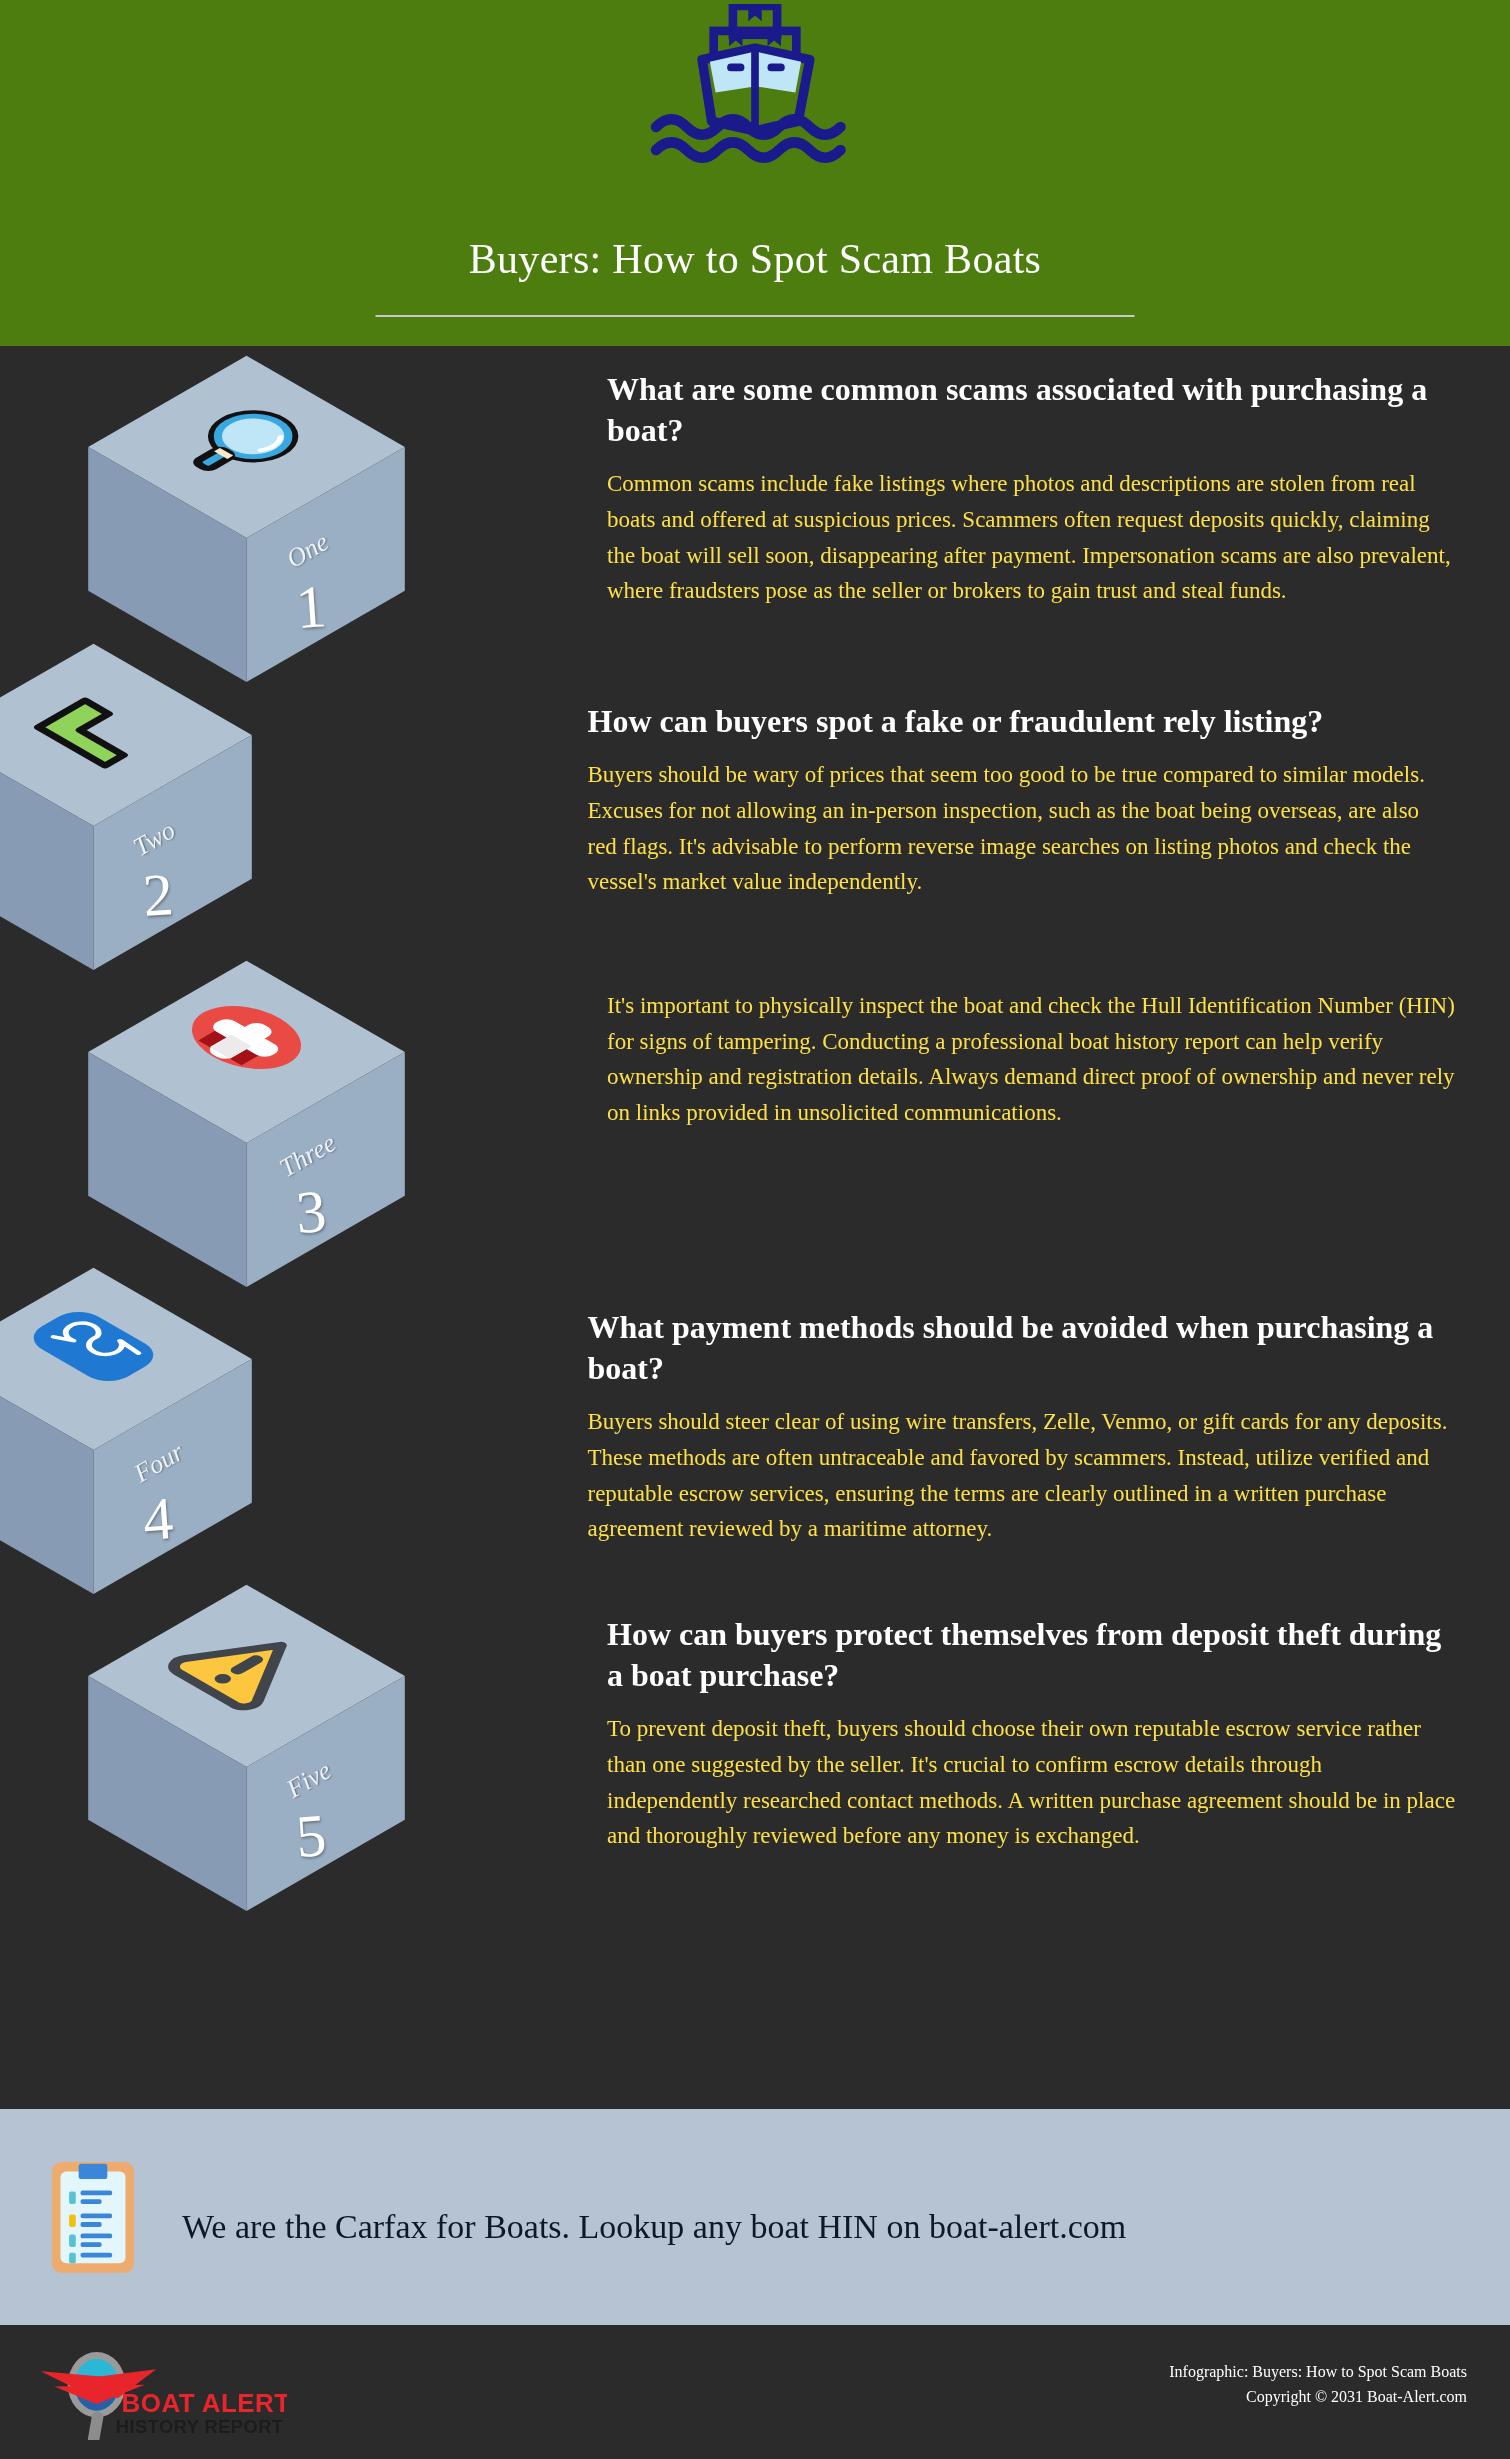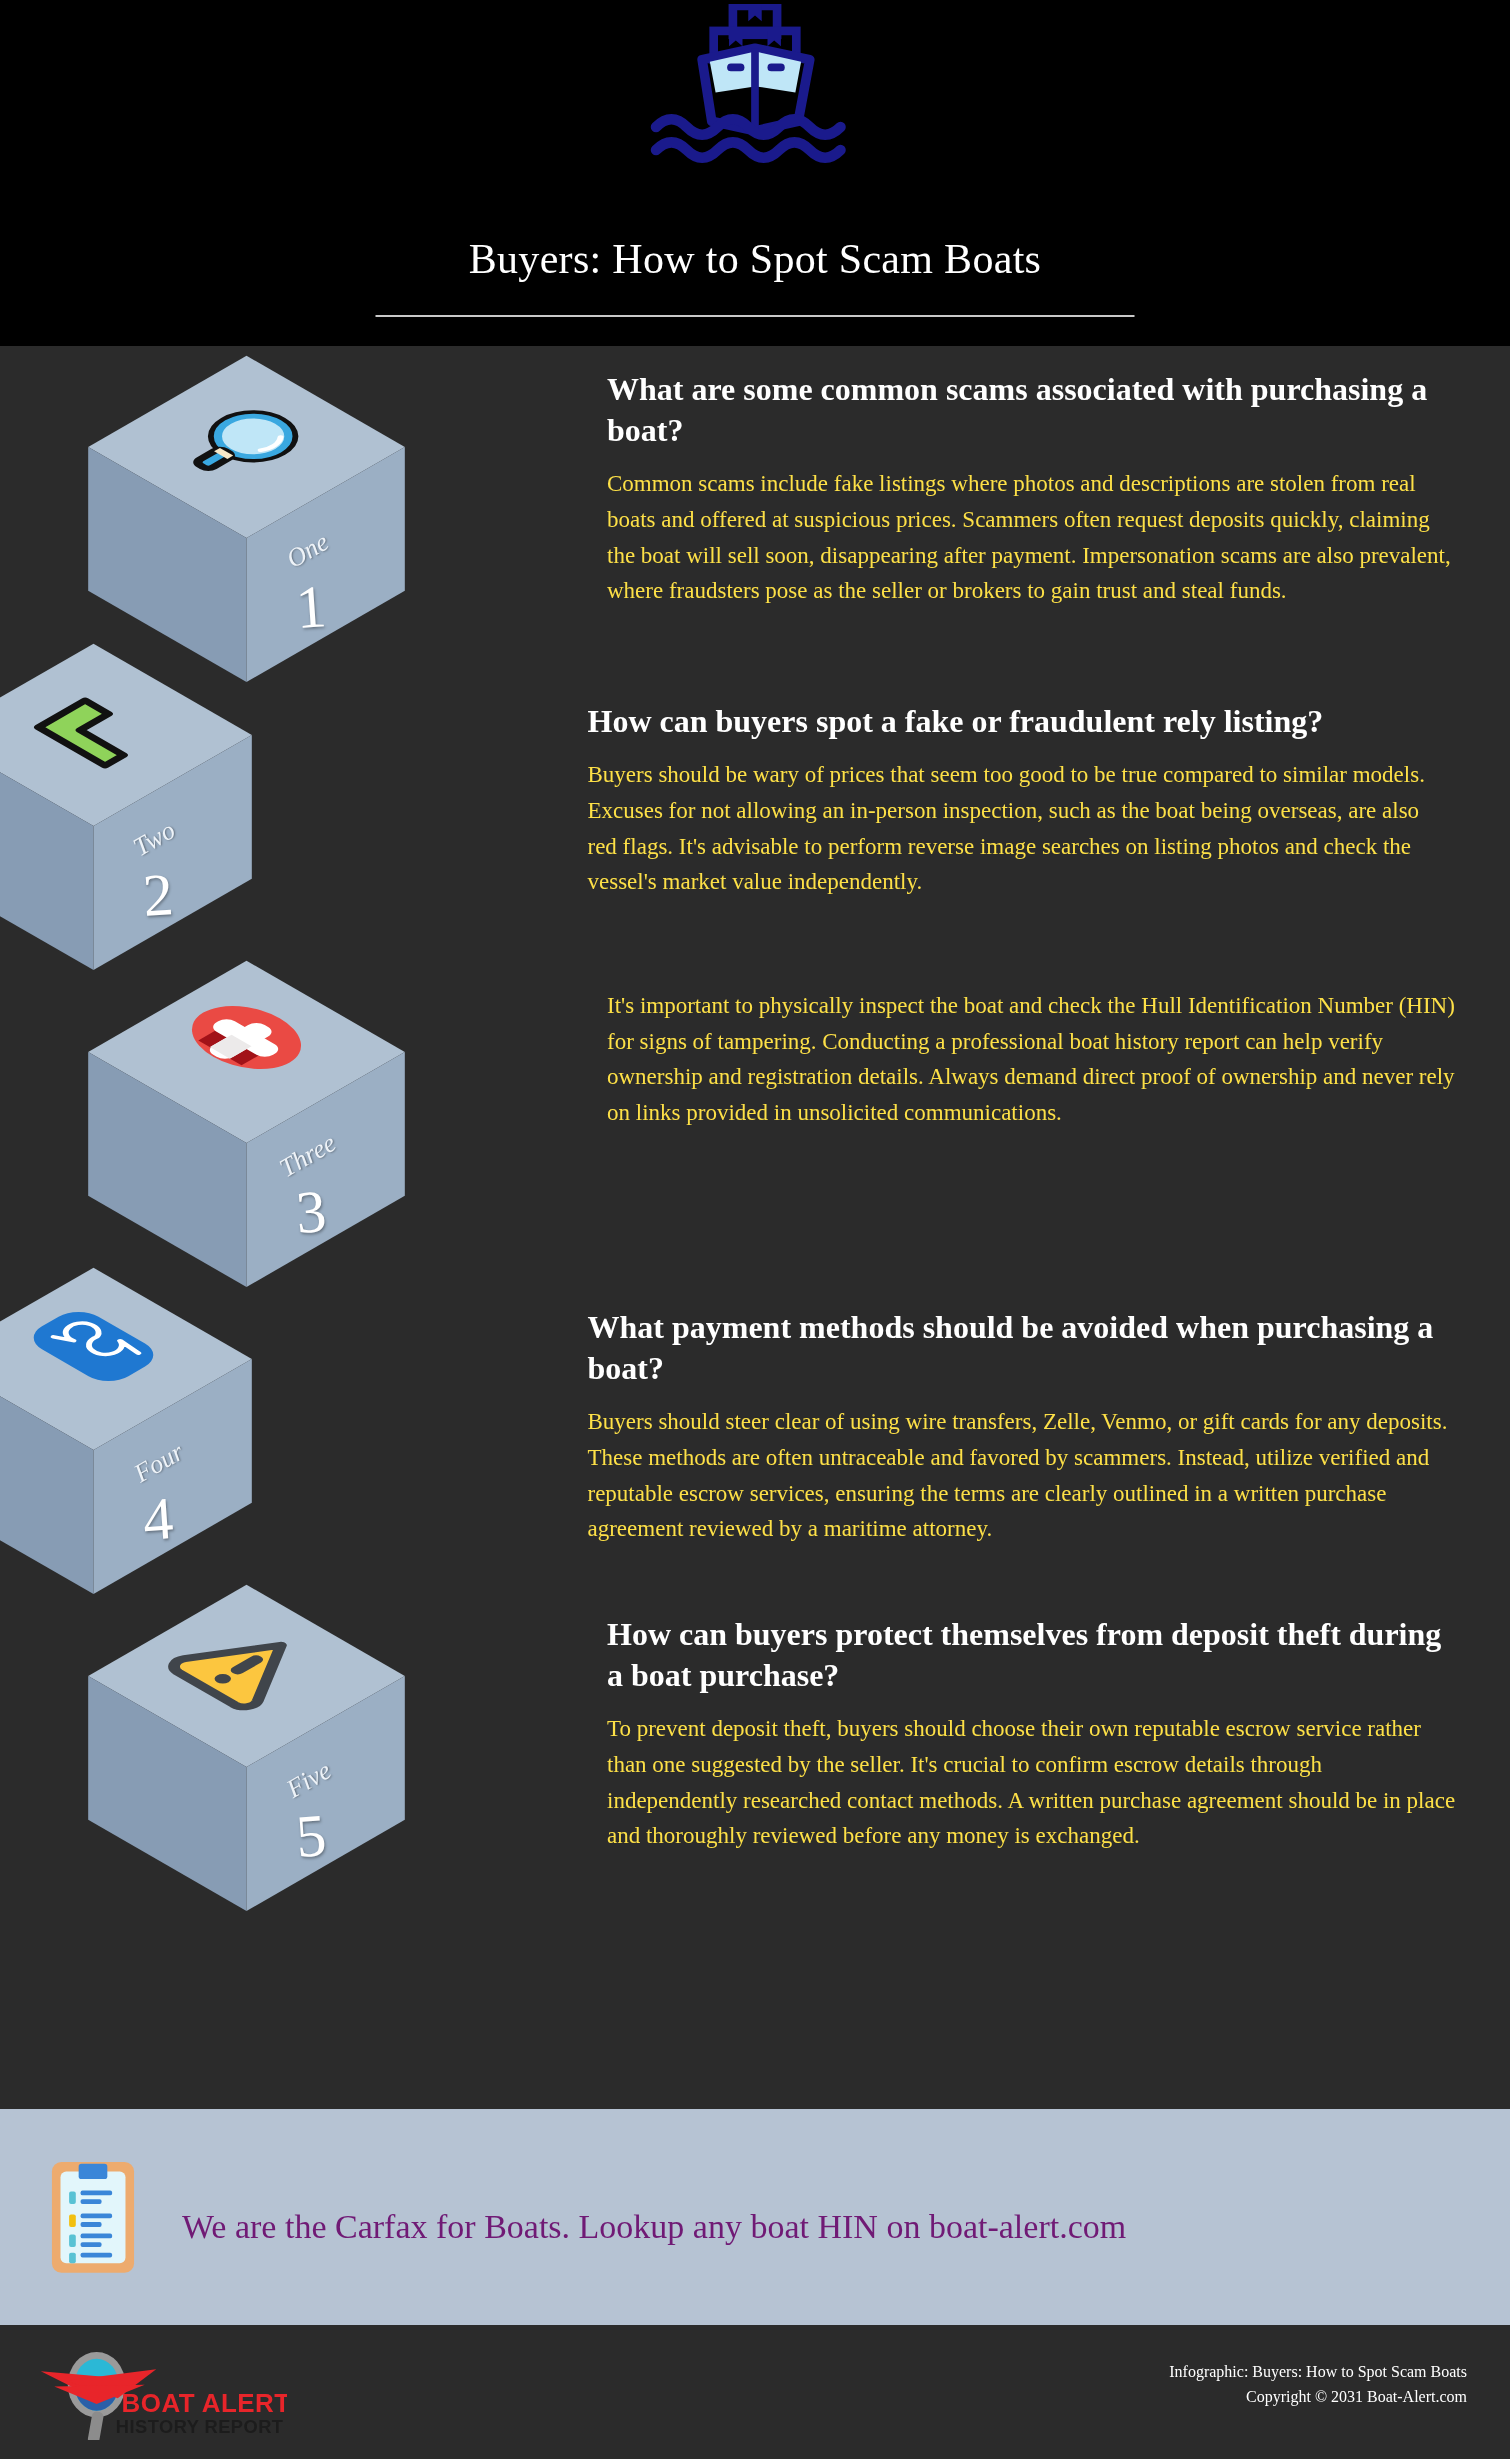--- a/index.html
+++ b/index.html
@@ -13,21 +13,21 @@
     font-family: "Liberation Serif", serif;
     overflow: hidden;
     position: relative;
   }
 
   
   .header {
     position: absolute;
     top: 0; left: 0; right: 0;
     height: 346px;
-    background: #000000;
+    background: #4d7c0f;
   }
   .boat-logo {
     position: absolute;
     left: 50%;
     transform: translateX(-50%);
     top: 3.8px;
     width: 221px;
     height: 219px;
   }
   .page-title {
@@ -133,21 +133,21 @@
     align-items: center;
   }
   .cta-icon {
     margin-left: 50px;
     width: 86px;
     height: 115px;
     flex: none;
   }
   .cta-text {
     margin-left: 46px;
-    color: #701a75;
+    color: #0f172a;
     font-family: "Liberation Serif", serif;
     font-size: 34px;
     margin-top: 20px;
   }
 
   
   .footer {
     position: absolute;
     top: 2325px;
     left: 0;

